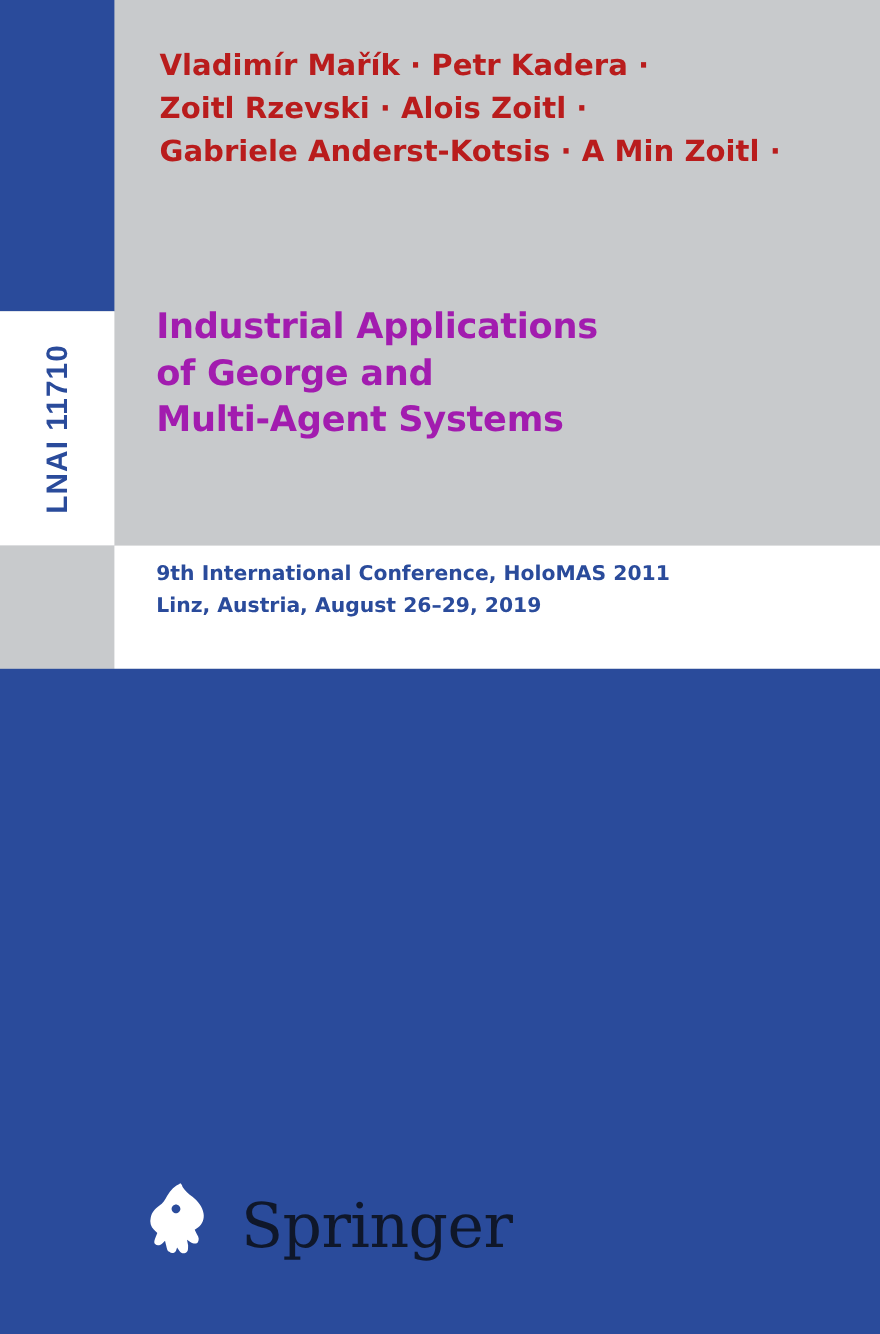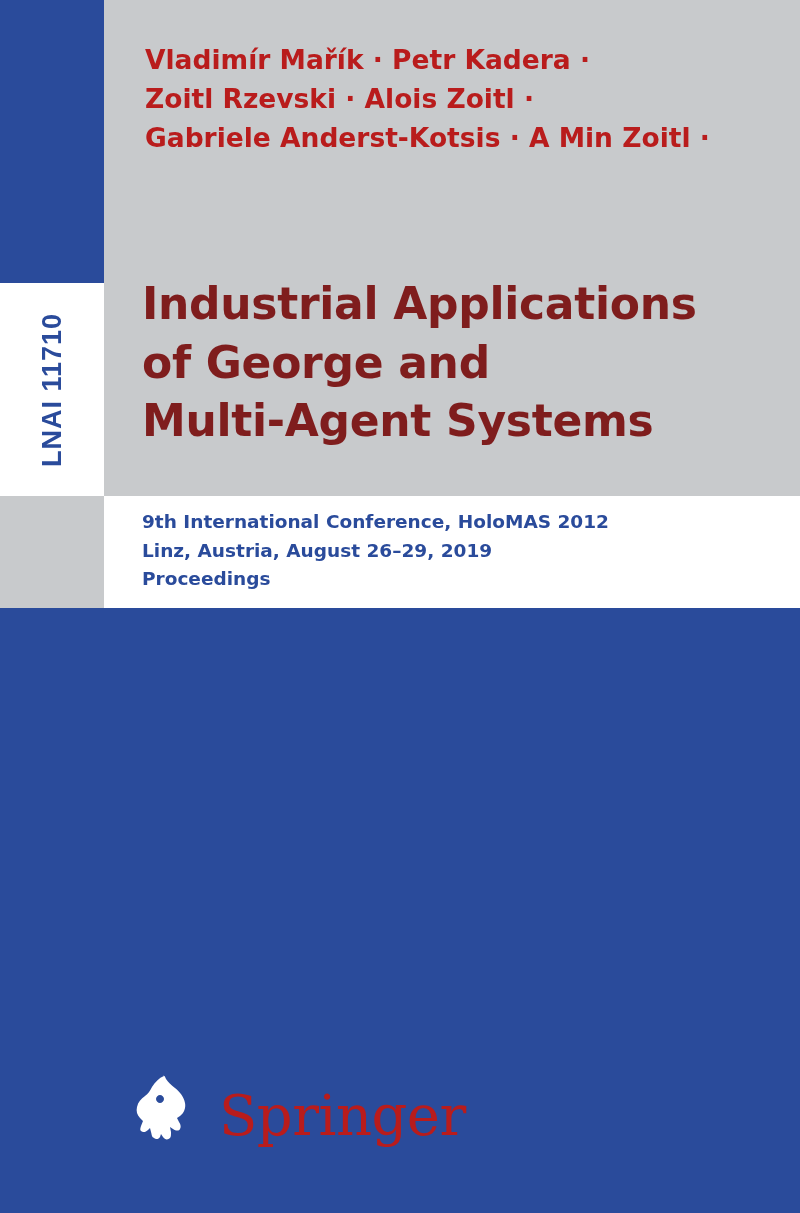--- a/index.html
+++ b/index.html
@@ -100,22 +100,22 @@
     font-weight: bold;
     line-height: 1.48;
     font-family: "DejaVu Sans", sans-serif;
   }
 
   .title {
     position: absolute;
     left: 142px;
     top: 275px;
     width: 640px;
-    color: #7f1d1d;
-    font-size: 44px;
+    color: #a21caf;
+    font-size: 32px;
     font-weight: bold;
     line-height: 1.33;
     letter-spacing: -0.3px;
     font-family: "DejaVu Sans", sans-serif;
   }
 
   .subtitle {
     position: absolute;
     left: 142px;
     top: 508px;
@@ -136,21 +136,21 @@
     top: 1073px;
     display: flex;
     align-items: center;
     gap: 14px;
   }
   .springer-logo .mark {
     width: 72px;
     height: 86px;
   }
   .springer-logo .word {
-    color: #b91c1c;
+    color: #0f172a;
     font-size: 56px;
     font-family: "DejaVu Serif", serif;
     letter-spacing: -0.5px;
     line-height: 1;
   }
 </style>
 </head>
 <body>
 
 <div class="cover">
@@ -170,23 +170,22 @@
     <div>Gabriele Anderst-Kotsis · A Min Zoitl ·</div>
   </div>
 
   <div class="title">
     <div>Industrial Applications</div>
     <div>of George and</div>
     <div>Multi-Agent Systems</div>
   </div>
 
   <div class="subtitle">
-    <div>9th International Conference, HoloMAS 2012</div>
+    <div>9th International Conference, HoloMAS 2011</div>
     <div>Linz, Austria, August 26–29, 2019</div>
-    <div class="line3">Proceedings</div>
   </div>
 
   <div class="springer-logo">
     <span class="mark">
       <svg viewBox="0 0 72 86" width="72" height="86" aria-hidden="true">
         <path fill="#ffffff" d="M31 3c-5 2-9 6-12 11-2 4-4 7-7 9-4 3-7 6-8 11-1 4 0 8 3 11l3 3-2 5c-1 3-1 4 0 5 2 2 5 1 7-1l2-2 1 4c1 4 1 5 3 6 2 2 5 1 6-1l1-3 2 3c2 3 5 3 7 1 1-1 1-3 1-6l-1-5 3 2c3 2 6 2 7 0 1-2 1-4-1-7l-2-4 3-2c4-3 6-8 5-13-1-6-5-11-10-15-4-3-7-6-9-9-1-3-2-4-3-3zm-4 19c2 0 4 2 4 4s-2 4-4 4-4-2-4-4 2-4 4-4z"></path>
       </svg>
     </span>
     <span class="word">Springer</span>
   </div>

